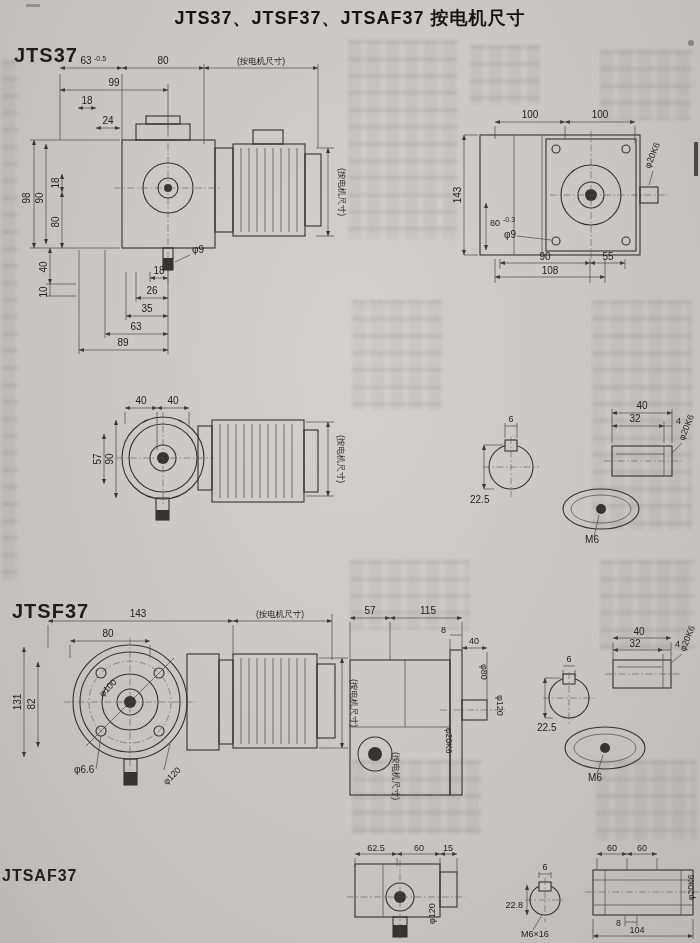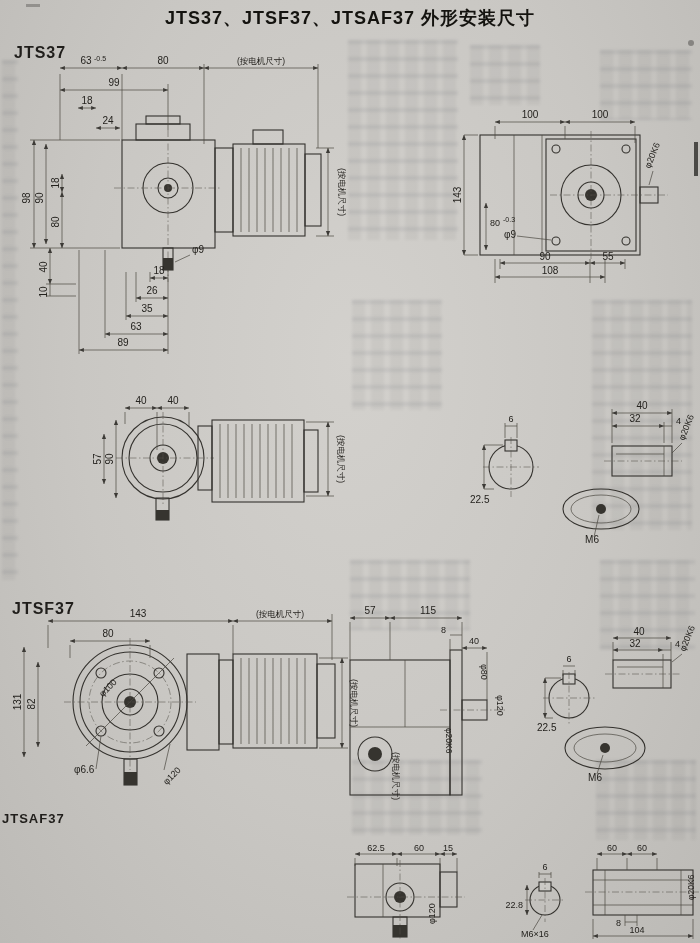--- a/index.html
+++ b/index.html
@@ -2,21 +2,21 @@
 <html><head>
 <meta charset="utf-8">
 <style>
   *{margin:0;padding:0;box-sizing:border-box}
   html,body{width:700px;height:943px}
   body{font-family:"Liberation Sans",sans-serif;background:#b3b1ad}
   .page{position:relative;width:700px;height:943px;overflow:hidden;color:#222;
     background:radial-gradient(ellipse at 50% 38%, #d3d1cd 0%, #c9c7c3 55%, #bcbab6 100%)}
   .title{position:absolute;top:6px;left:0;width:100%;text-align:center;
     font-size:18px;font-weight:bold;color:#14130f;letter-spacing:1px}
-  .sec-label{position:absolute;font-size:16px;font-weight:bold;color:#201e1b;letter-spacing:1px}
+  .sec-label{position:absolute;font-size:20px;font-weight:bold;color:#201e1b;letter-spacing:1px}
   svg.drawing{position:absolute;overflow:visible}
   svg text{font-family:"Liberation Sans",sans-serif;font-size:10px;fill:#24221e}
   .mid{text-anchor:middle}.endt{text-anchor:end}
   .s9{font-size:9px}.s8{font-size:8.5px}.s7{font-size:7px}
   .ol{fill:none;stroke:#34322e;stroke-width:1.1}
   .thin{fill:none;stroke:#4a4741;stroke-width:0.7}
   .dim{fill:none;stroke:#4a4741;stroke-width:0.7;marker-start:url(#arr);marker-end:url(#arr)}
   .cl{fill:none;stroke:#55524c;stroke-width:0.55;stroke-dasharray:7 2.5 1.5 2.5}
   .dark{fill:#36342f;stroke:none}
   .mask{fill:#cbc9c5;stroke:#34322e;stroke-width:1.1}
@@ -47,25 +47,25 @@
   <div class="gcol" style="left:592px;top:300px;width:100px;height:230px"></div>
   <div class="gcol" style="left:350px;top:560px;width:120px;height:70px"></div>
   <div class="gcol" style="left:600px;top:560px;width:95px;height:90px"></div>
   <div class="gcol" style="left:352px;top:760px;width:130px;height:75px"></div>
   <div class="gcol" style="left:596px;top:760px;width:100px;height:80px"></div>
 
   <div class="artifact" style="left:694px;top:142px;width:4px;height:34px;background:#23221f;opacity:.75"></div>
   <div class="artifact" style="left:688px;top:40px;width:6px;height:6px;border-radius:50%;background:#4a4845;opacity:.5"></div>
   <div class="artifact" style="left:26px;top:4px;width:14px;height:3px;background:#4a4845;opacity:.4"></div>
 
-  <div class="title">JTS37、JTSF37、JTSAF37 外形安装尺寸</div>
+  <div class="title">JTS37、JTSF37、JTSAF37 按电机尺寸</div>
 
   <div class="sec-label" style="left:14px;top:44px">JTS37</div>
   <div class="sec-label" style="left:12px;top:600px">JTSF37</div>
-  <div class="sec-label" style="left:2px;top:811px;font-size:13px">JTSAF37</div>
+  <div class="sec-label" style="left:2px;top:867px;font-size:16px">JTSAF37</div>
 
   <svg class="drawing" style="left:18px;top:52px" width="335" height="305" viewBox="0 0 335 305">
     <g>
       <rect class="ol" x="128" y="64" width="34" height="8"></rect>
       <rect class="ol" x="118" y="72" width="54" height="16"></rect>
       <rect class="ol" x="104" y="88" width="93" height="108"></rect>
       <circle class="ol" cx="150" cy="136" r="25"></circle>
       <circle class="ol" cx="150" cy="136" r="10"></circle>
       <circle class="dark" cx="150" cy="136" r="4"></circle>
       <line class="cl" x1="96" y1="136" x2="204" y2="136"></line>

